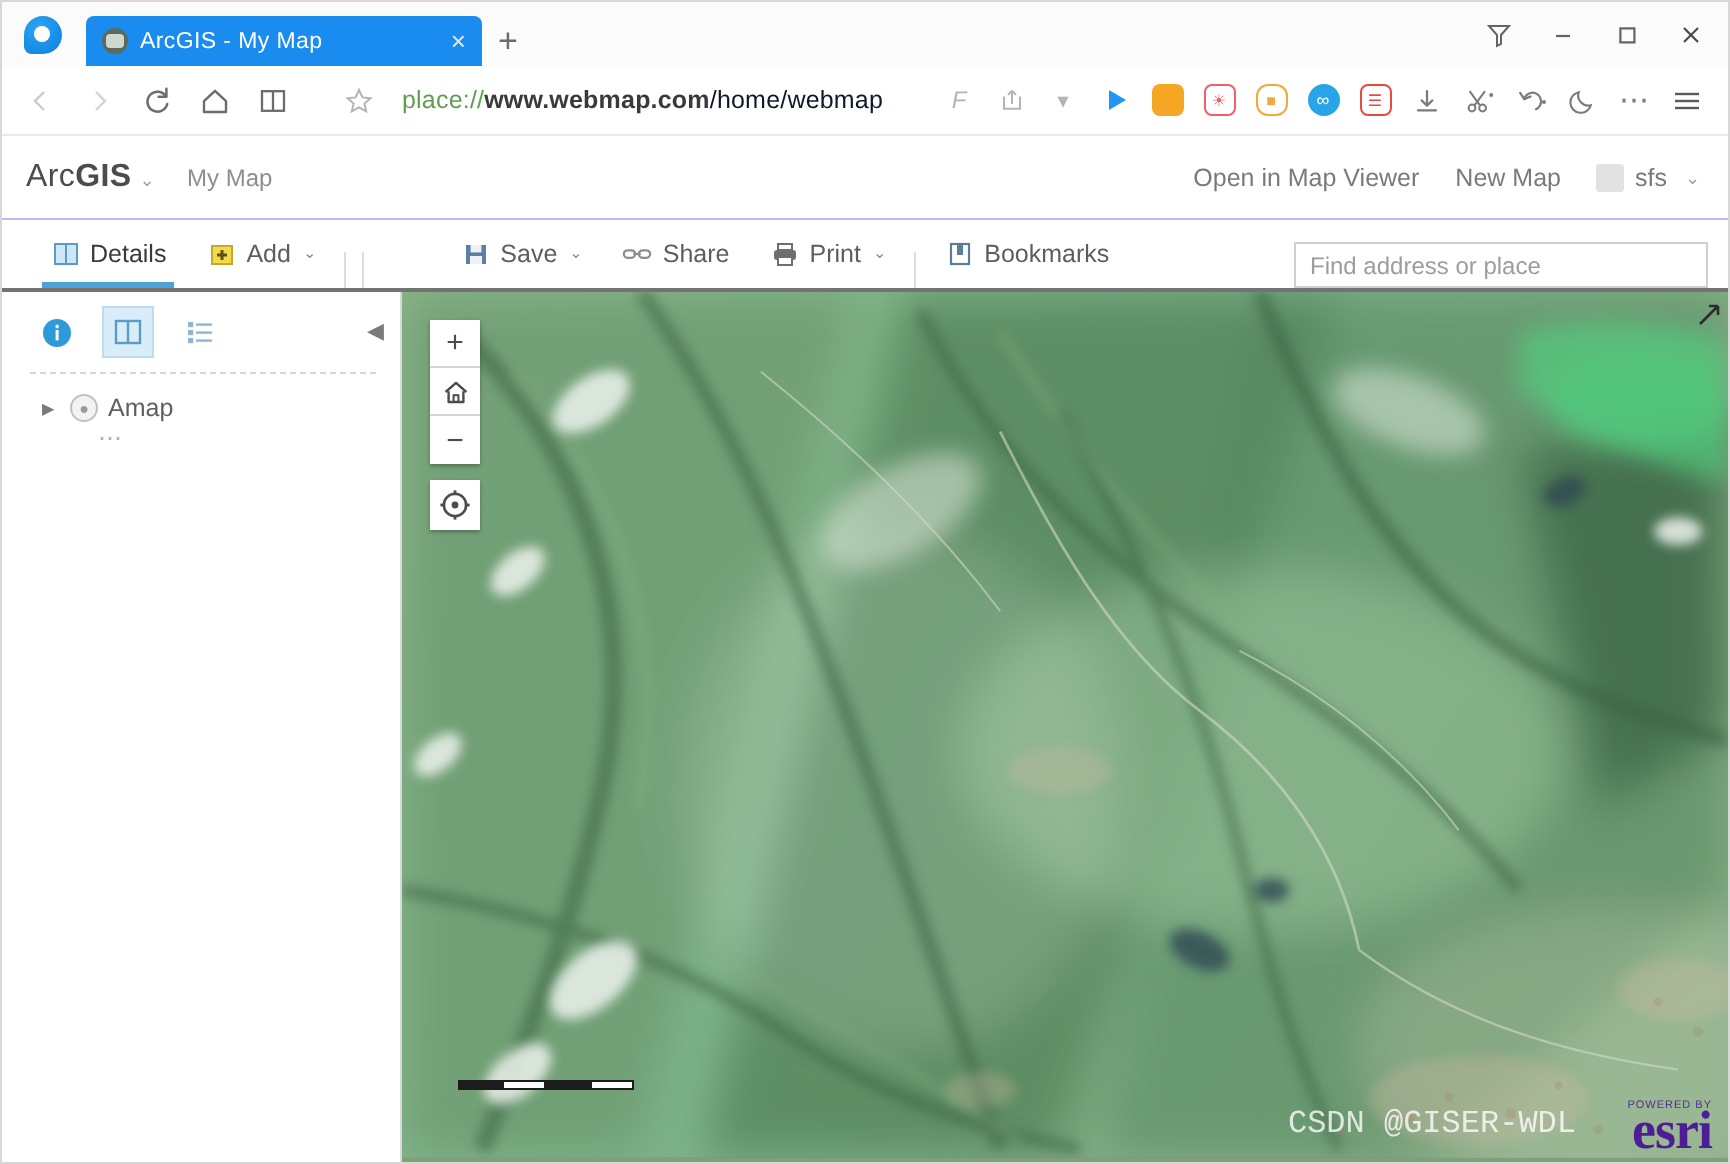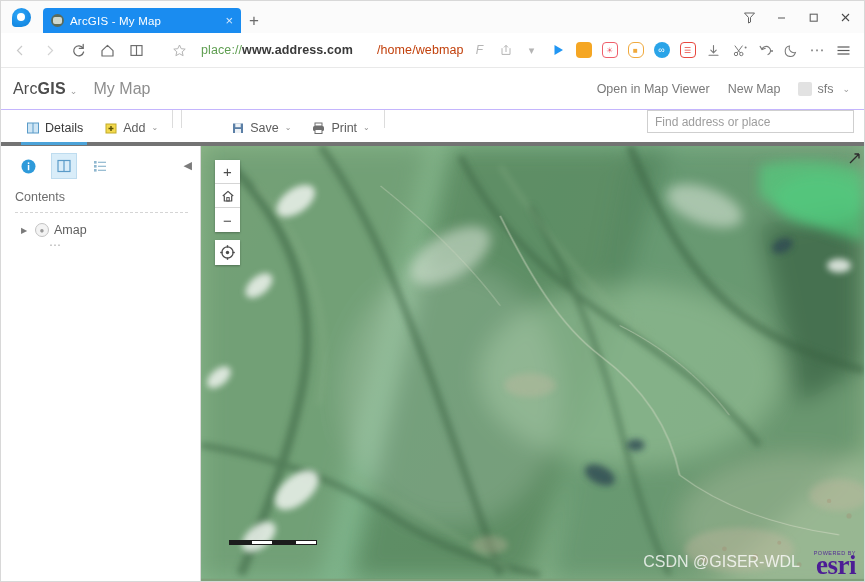--- a/index.html
+++ b/index.html
@@ -113,21 +113,21 @@
     gap: 8px;
     min-width: 0;
   }
   .url {
     font-size: 12.5px;
     white-space: nowrap; overflow: hidden;
     letter-spacing: .1px;
   }
   .url .scheme { color: #5f9e51; }
   .url .host   { color: #3a3a3a; font-weight: bold; }
-  .url .path   { color: #c2410c; padding-left: 24px; }
+  .url .path   { color: #0f172a; }
   .ext-icons { display: flex; align-items: center; gap: 1px; flex: 0 0 auto; }
   .ei {
     width: 25px; height: 26px;
     display: flex; align-items: center; justify-content: center;
     font-size: 12px; color: #9b9b9b;
     position: relative;
   }
   .ei .sq { width: 16px; height: 16px; border-radius: 4px; display:flex;align-items:center;justify-content:center;font-size:9px;color:#fff; }
   .ei .rnd { width: 16px; height: 16px; border-radius: 50%; display:flex;align-items:center;justify-content:center;font-size:9px;color:#fff; }
 
@@ -136,37 +136,37 @@
     height: 42px;
     background: #ffffff;
     display: flex; align-items: center;
     padding: 0 14px 0 12px;
     flex: 0 0 42px;
     border-bottom: 1px solid #c4b5fd;
   }
   .ag-logo { font-size: 16px; color: #4c4c4c; letter-spacing: .2px; }
   .ag-logo b { font-weight: bold; }
   .caret { font-size: 9px; color: #9b9b9b; margin-left: 4px; }
-  .ag-mapname { font-size: 16px; color: #8e8e8e; margin-left: 16px; font-weight: 300; }
+  .ag-mapname { font-size: 12px; color: #8e8e8e; margin-left: 16px; font-weight: 300; }
   .ag-right { margin-left: auto; display: flex; align-items: center; gap: 18px; }
   .ag-link { font-size: 12.5px; color: #7a7a7a; }
   .ag-user { display: flex; align-items: center; gap: 5px; font-size: 12.5px; color: #7a7a7a; }
   .ag-user .avatar {
     width: 14px; height: 14px; border-radius: 2px;
     background: #e2e2e2;
   }
 
   
   .ag-toolbar {
     height: 36px;
     background: #ffffff;
-    display: flex; align-items: flex-start;
+    display: flex; align-items: flex-end;
     padding: 0 10px 0 14px;
     flex: 0 0 36px;
-    border-bottom: 4px solid #737373;
+    border-bottom: 2px solid #737373;
     gap: 0;
   }
   .tb-item {
     display: flex; align-items: center; gap: 5px;
     font-size: 12.5px; color: #5d5d5d;
     padding: 0 10px;
     height: 35px;
     position: relative;
   }
   .tb-item.active { color: #3a3a3a; }
@@ -314,24 +314,24 @@
     font-size: 5.5px; letter-spacing: .5px;
     opacity: .92; margin-bottom: -3px;
     white-space: nowrap;
   }
   .esri-logo .esri {
     font-family: "Liberation Serif", serif;
     font-size: 27px; font-weight: bold;
     line-height: .9; letter-spacing: -.5px;
   }
   .watermark {
-    position: absolute; right: 64px; bottom: 10px;
+    position: absolute; right: 76px; bottom: 10px;
     font-size: 16px; color: rgba(255,255,255,.78);
     white-space: nowrap;
-    font-family: Liberation Sans, sans-serif;
+    font-family: Liberation Mono, monospace;
   }
 </style>
 </head>
 <body>
 
 <div class="window">
 
   <div class="tabstrip">
     <div class="brand-logo">
       <div class="bubble"></div>
@@ -399,21 +399,21 @@
         </svg>
     </div>
     <div class="nav-btn" style="margin-left:14px">
       <svg width="15" height="15" viewBox="0 0 15 15">
           <polygon points="7.5,2 9.2,5.7 13.2,6.1 10.2,8.8 11.1,12.7 7.5,10.7 3.9,12.7 4.8,8.8 1.8,6.1 5.8,5.7" fill="none" stroke="#b4b4b4" stroke-width="1"></polygon>
         </svg>
     </div>
 
     <div class="urlzone">
       <div class="url">
-        <span class="scheme">place://</span><span class="host">www.address.com</span><span class="path">/home/webmap</span>
+        <span class="scheme">place://</span><span class="host">www.webmap.com</span><span class="path">/home/webmap</span>
       </div>
     </div>
 
     <div class="ext-icons">
       <div class="ei" style="color:#b4b4b4;font-style:italic;font-size:12px">F</div>
       <div class="ei">
         <svg width="14" height="14" viewBox="0 0 14 14">
             <path d="M3 5.2V11.4h8V5.2" fill="none" stroke="#b4b4b4" stroke-width="1"></path>
             <path d="M7 9V2.4M7 2.4l-2 2M7 2.4l2 2" fill="none" stroke="#b4b4b4" stroke-width="1"></path>
           </svg>
@@ -525,36 +525,55 @@
         <svg width="14" height="14" viewBox="0 0 14 14">
             <rect x="2" y="2.5" width="10" height="9.5" fill="#5b7fa6"></rect>
             <rect x="4.3" y="2.5" width="5.4" height="3.7" fill="#eef2f6"></rect>
             <rect x="4" y="8" width="6" height="4" fill="#eef2f6"></rect>
           </svg>
       </span>
       <span>Save</span>
       <span class="cv">⌄</span>
     </div>
 
+    <div class="tb-item">
+      <span class="ico">
+        <svg width="16" height="12" viewBox="0 0 16 12">
+            <rect x="1" y="4" width="6" height="4" rx="2" fill="none" stroke="#8d8d8d" stroke-width="1.2"></rect>
+            <rect x="9" y="4" width="6" height="4" rx="2" fill="none" stroke="#8d8d8d" stroke-width="1.2"></rect>
+            <line x1="6" y1="6" x2="10" y2="6" stroke="#8d8d8d" stroke-width="1.2"></line>
+          </svg>
+      </span>
+      <span>Share</span>
+    </div>
 
     <div class="tb-item">
       <span class="ico">
         <svg width="15" height="14" viewBox="0 0 15 14">
             <rect x="4" y="2" width="7" height="3" fill="none" stroke="#6f6f6f" stroke-width="1"></rect>
             <rect x="2" y="5" width="11" height="5" rx="1.5" fill="#6f6f6f"></rect>
             <rect x="4" y="8.5" width="7" height="4" fill="#fff" stroke="#6f6f6f" stroke-width="1"></rect>
           </svg>
       </span>
       <span>Print</span>
       <span class="cv">⌄</span>
     </div>
 
     <span class="tb-sep"></span>
 
 
+    <div class="tb-item">
+      <span class="ico">
+        <svg width="14" height="14" viewBox="0 0 14 14">
+            <rect x="2.5" y="2" width="9" height="10" fill="none" stroke="#5a7f99" stroke-width="1.1"></rect>
+            <rect x="5.5" y="2" width="3" height="5.5" fill="#5a7f99"></rect>
+          </svg>
+      </span>
+      <span>Bookmarks</span>
+    </div>
 
     <div class="searchbox">
       <input type="text" placeholder="Find address or place" style="">
 
     </div>
   </div>
 
   <div class="ag-body">
 
     <div class="sidebar">
@@ -578,21 +597,20 @@
               <rect x="2" y="7" width="2.6" height="2.6" fill="#8fb7cf"></rect>
               <rect x="2" y="11" width="2.6" height="2.6" fill="#8fb7cf"></rect>
               <line x1="6" y1="4.3" x2="14" y2="4.3" stroke="#8fb7cf" stroke-width="1.2"></line>
               <line x1="6" y1="8.3" x2="14" y2="8.3" stroke="#8fb7cf" stroke-width="1.2"></line>
               <line x1="6" y1="12.3" x2="14" y2="12.3" stroke="#8fb7cf" stroke-width="1.2"></line>
             </svg>
         </div>
         <div class="sb-collapse">◀</div>
       </div>
 
-      <div class="sb-title">Contents</div>
       <div class="sb-divider"></div>
 
       <div class="layer-row">
         <span class="tri">▶</span>
         <span class="layericon">●</span>
         <span>Amap</span>
       </div>
       <div class="layer-dots">⋯</div>
 
     </div>

